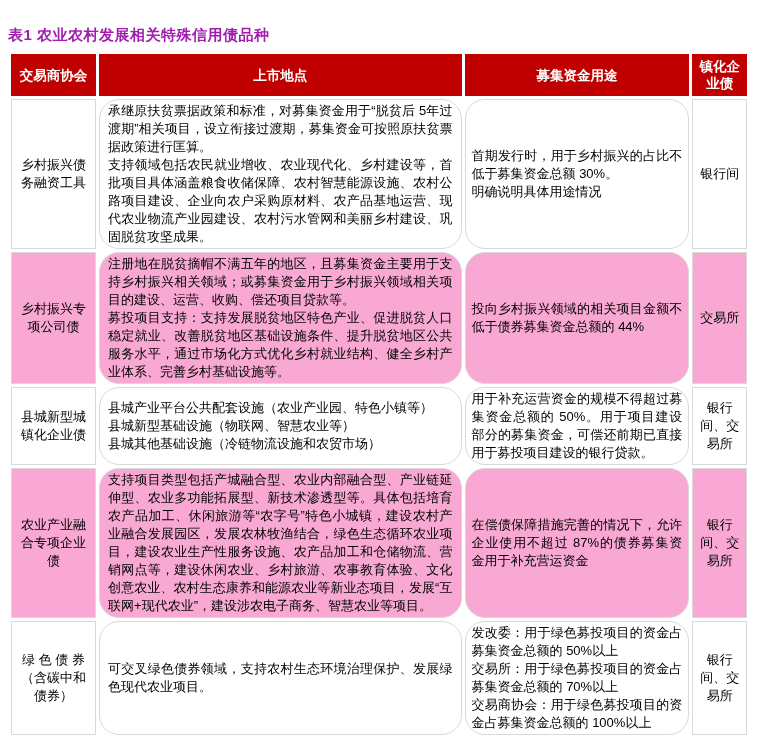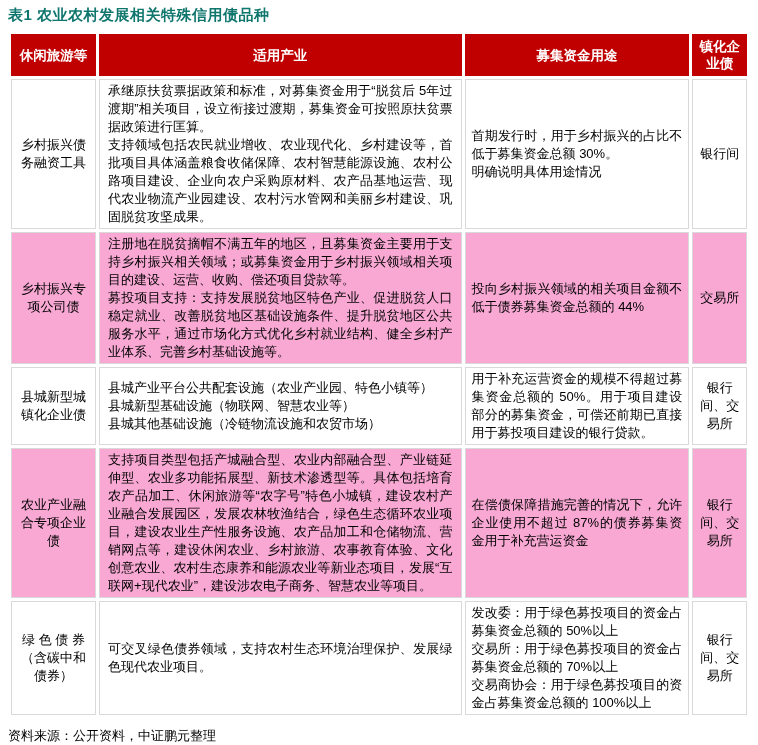--- a/index.html
+++ b/index.html
@@ -13,22 +13,22 @@
     width: 758px;
     height: 745px;
     box-sizing: border-box;
     padding: 6px 8px 0 8px;
     background: #ffffff;
     overflow: hidden;
   }
   .doc-title {
     font-size: 15px;
     font-weight: bold;
-    color: #0f766e;
-    margin: 0 0 6px 0;
+    color: #a21caf;
+    margin: 20px 0 6px 0;
     letter-spacing: 0.5px;
   }
   table.bond-table {
     table-layout: fixed;
     width: 742px;
     border-collapse: separate;
     border-spacing: 3px;
     background: #ffffff;
   }
   table.bond-table col.c1 { width: 84px; }
@@ -56,20 +56,21 @@
     white-space: pre-line;
     background: #ffffff;
   }
   tr.shaded td.cell { background: #f9a8d4; border-color: #d9d9d9; }
   td.bond-type, td.listing {
     text-align: center;
   }
   td.industry, td.fund-use {
     text-align: justify;
     padding: 2px 8px;
+    border-radius: 20px;
   }
   td.fund-use { padding: 2px 6px; }
   .source-note {
     font-size: 13px;
     color: #000000;
     margin-top: 9px;
   }
 </style>
 </head>
 <body>
@@ -80,22 +81,22 @@
 
   <table class="bond-table">
     <colgroup>
       <col class="c1">
         <col class="c2">
         <col class="c3">
         <col class="c4">
     </colgroup>
     <thead>
       <tr>
-        <th class="hdr">休闲旅游等</th>
-        <th class="hdr">适用产业</th>
+        <th class="hdr">交易商协会</th>
+        <th class="hdr">上市地点</th>
         <th class="hdr">募集资金用途</th>
         <th class="hdr">镇化企业债</th>
       </tr>
     </thead>
     <tbody>
       <tr>
         <td class="cell bond-type">乡村振兴债
 务融资工具</td>
         <td class="cell industry">承继原扶贫票据政策和标准，对募集资金用于“脱贫后 5年过渡期”相关项目，设立衔接过渡期，募集资金可按照原扶贫票据政策进行匡算。
 支持领域包括农民就业增收、农业现代化、乡村建设等，首批项目具体涵盖粮食收储保障、农村智慧能源设施、农村公路项目建设、企业向农户采购原材料、农产品基地运营、现代农业物流产业园建设、农村污水管网和美丽乡村建设、巩固脱贫攻坚成果。</td>

